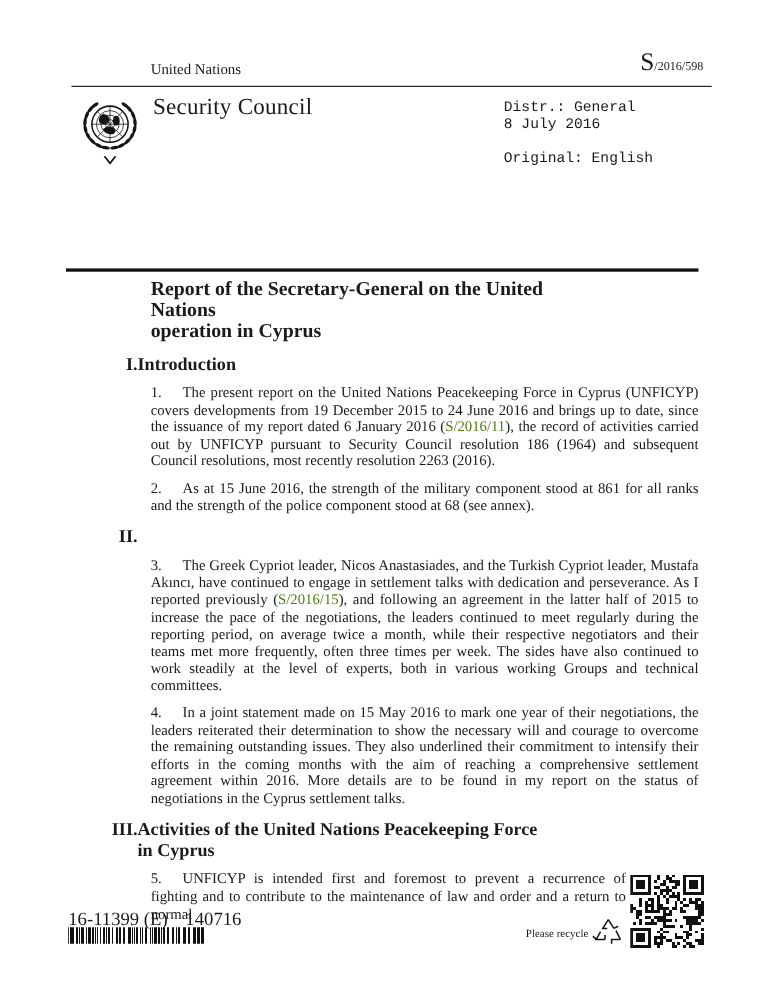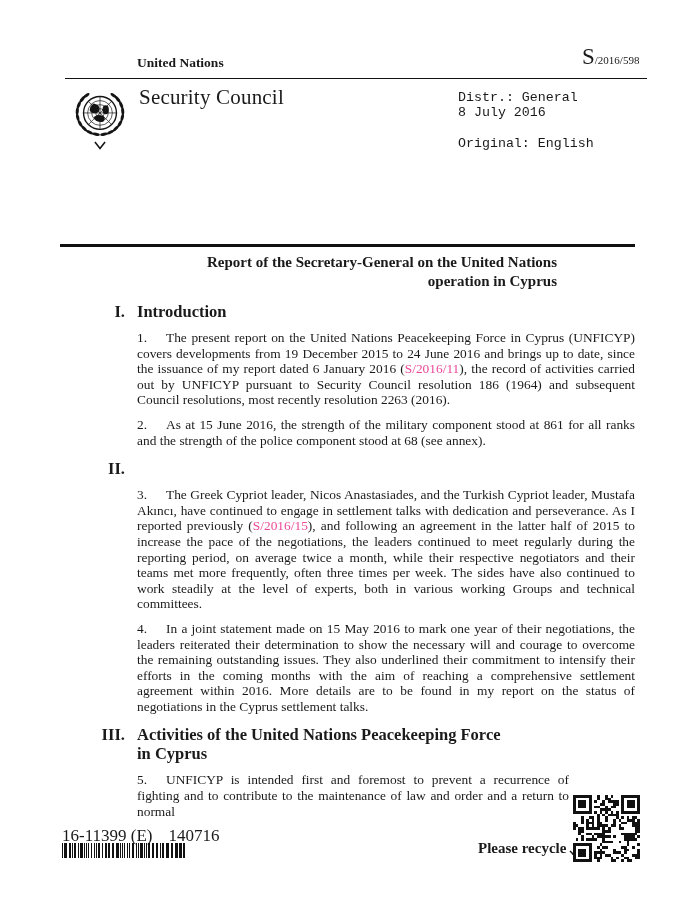--- a/index.html
+++ b/index.html
@@ -1,47 +1,47 @@
 <!DOCTYPE html>
 <html><head>
 <meta charset="utf-8">
 <style>
   html,body{margin:0;padding:0;background:#ffffff;}
   .page{
     position:relative;width:699px;height:912px;background:#ffffff;overflow:hidden;
     font-family:"Liberation Serif","DejaVu Serif",serif;color:#1a1a1a;
   }
   
-  .org-name{position:absolute;left:137px;top:55px;font-size:13.5px;font-weight:bold;}
+  .org-name{position:absolute;left:137px;top:55px;font-size:13.5px;font-weight:normal;}
   .doc-symbol{position:absolute;top:44px;left:582px;width:72px;text-align:left;white-space:nowrap;}
   .doc-symbol .sym-prefix{font-size:23px;}
   .doc-symbol .sym-suffix{font-size:11px;}
   .header-rule{position:absolute;left:65px;top:78px;width:582px;height:0;border-top:1.5px solid #111;}
   .emblem{position:absolute;left:62px;top:82px;width:76px;height:72px;}
   .body-name{position:absolute;left:139px;top:85px;font-size:21px;font-weight:normal;letter-spacing:.2px;}
   .meta-block{position:absolute;left:458px;top:90px;font-size:13.3px;line-height:15px;font-family:Liberation Mono, monospace;}
   .meta-block .original{margin-top:16px;}
   
   .bodyflow{position:absolute;left:60px;top:244px;width:575px;}
   .title-rule{width:575px;height:3px;background:#111;}
-  .doc-title{margin:6px 0 0 77px;font-size:15px;font-weight:bold;line-height:19px;white-space:pre-line;width:420px;text-align:right;}
+  .doc-title{margin:6px 0 0 77px;font-size:18px;font-weight:bold;line-height:19px;white-space:pre-line;width:420px;}
   .doc-section{margin:0;}
   .section-heading{display:flex;margin-top:11px;font-size:16.5px;font-weight:bold;line-height:19px;}
   .section-heading .numeral{width:65px;text-align:right;flex:0 0 65px;}
-  .section-heading .heading-text{margin-left:12px;white-space:pre-line;}
+  .section-heading .heading-text{white-space:pre-line;}
   .para{margin:9px 0 0 77px;width:498px;font-size:13.4px;line-height:15.6px;text-align:justify;}
   .para .para-number{display:inline-block;width:29px;}
   .para.cutoff{width:432px;text-align-last:justify;}
-  .doc-link{color:#ec4899;text-decoration:none;cursor:pointer;}
+  .doc-link{color:#4d7c0f;text-decoration:none;cursor:pointer;}
   
   .footer-id{position:absolute;left:62px;top:826px;font-size:17px;white-space:nowrap;}
   .footer-id .date-code{margin-left:16px;}
   .barcode{position:absolute;left:62px;top:843px;}
   .recycle{position:absolute;left:478px;top:833px;display:flex;align-items:center;}
-  .recycle-label{font-size:15px;font-weight:bold;font-family:"Liberation Sans","DejaVu Sans",sans-serif;font-family:"Liberation Serif",serif;}
+  .recycle-label{font-size:10px;font-weight:normal;font-family:"Liberation Sans","DejaVu Sans",sans-serif;font-family:"Liberation Serif",serif;}
   .recycle-icon{margin-left:3px;}
   .qr{position:absolute;left:573px;top:795px;width:67px;height:67px;}
 </style>
 </head>
 <body>
 
 <div class="page">
 
   <div class="org-name">United Nations</div>
   <div class="doc-symbol"><span class="sym-prefix">S</span><span class="sym-suffix">/2016/598</span></div>

